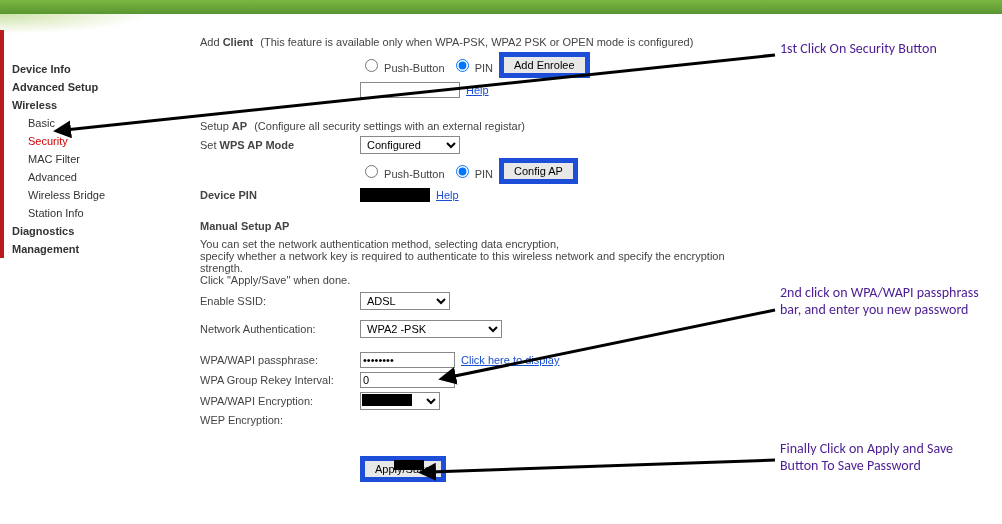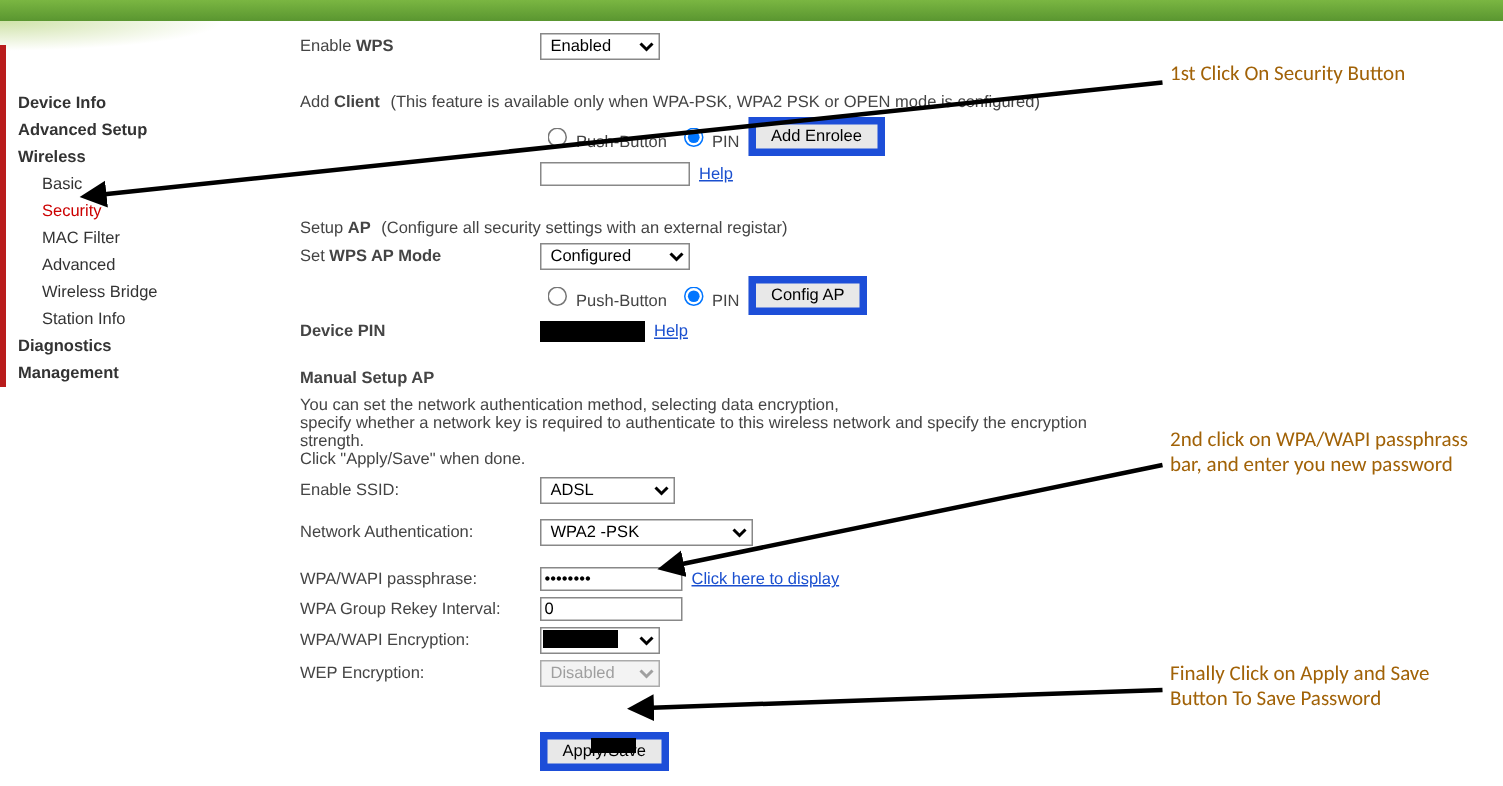--- a/index.html
+++ b/index.html
@@ -98,21 +98,21 @@
   .redacted {
     display: inline-block;
     width: 70px; height: 14px;
     background: #000;
     vertical-align: middle;
   }
   .annotation {
     position: absolute;
     font-family: Calibri, Arial, sans-serif;
     font-size: 14px;
-    color: #a16207;
+    color: #4c1d95;
     width: 200px;
   }
   svg.overlay {
     position: absolute;
     left: 0; top: 0;
     width: 1002px; height: 524px;
     pointer-events: none;
   }
 </style>
 </head>
@@ -130,30 +130,20 @@
   <div class="nav-item sub">MAC Filter</div>
   <div class="nav-item sub">Advanced</div>
   <div class="nav-item sub">Wireless Bridge</div>
   <div class="nav-item sub">Station Info</div>
   <div class="nav-item">Diagnostics</div>
   <div class="nav-item">Management</div>
 </div>
 
 <div class="main">
 
-  <div class="row">
-    <div class="label">
-      <span>Enable </span><b>WPS</b>
-    </div>
-    <div class="ctrl">
-      <select style="width:80px">
-        <option>Enabled</option>
-      </select>
-    </div>
-  </div>
 
   <div style="height:14px"></div>
 
   <div class="row">
     <div class="label" style="width:auto">
       <span>Add </span><b>Client</b>
       <span class="hint" style="margin-left:4px">(This feature is available only when WPA-PSK, WPA2 PSK or OPEN mode is configured)</span>
     </div>
   </div>
   <div class="row">
@@ -255,25 +245,20 @@
     <div class="ctrl" style="position:relative">
       <select style="width:80px">
         <option>AES</option>
       </select>
       <span class="redacted" style="position:absolute;left:2px;top:2px;width:50px;height:12px"></span>
     </div>
   </div>
 
   <div class="row">
     <div class="label">WEP Encryption:</div>
-    <div class="ctrl">
-      <select disabled="" style="width:80px;background:#eee;color:#777">
-        <option>Disabled</option>
-      </select>
-    </div>
   </div>
 
   <div class="row" style="margin-top:30px">
     <div class="label"></div>
     <div class="ctrl" style="position:relative">
       <button>Apply/Save</button>
       <span class="redacted" style="position:absolute;left:34px;top:4px;width:30px;height:10px"></span>
     </div>
   </div>
 

